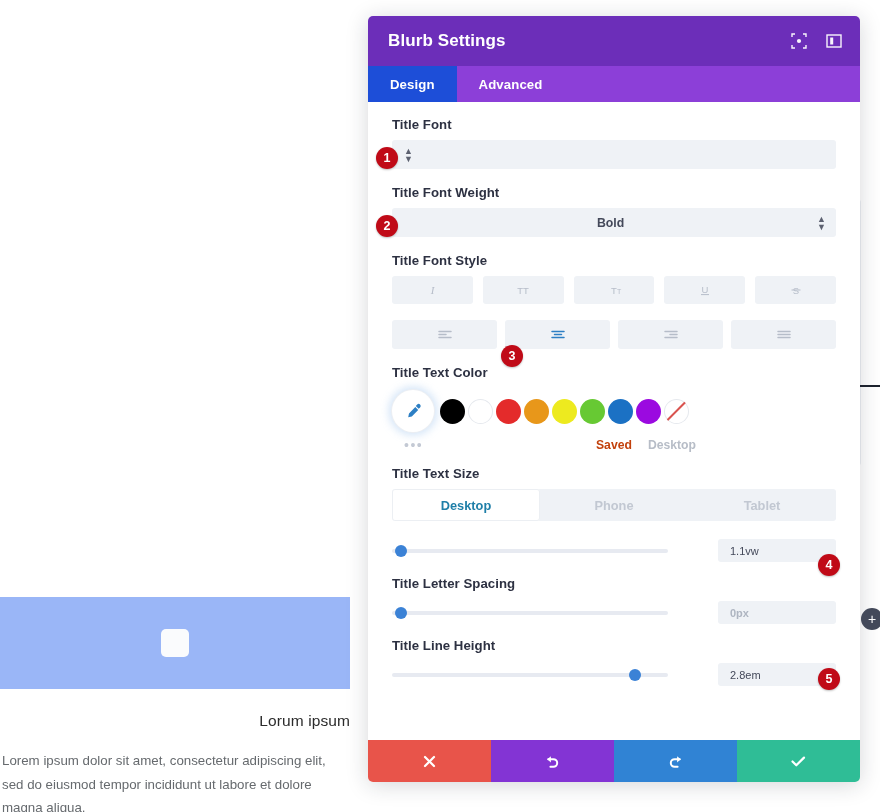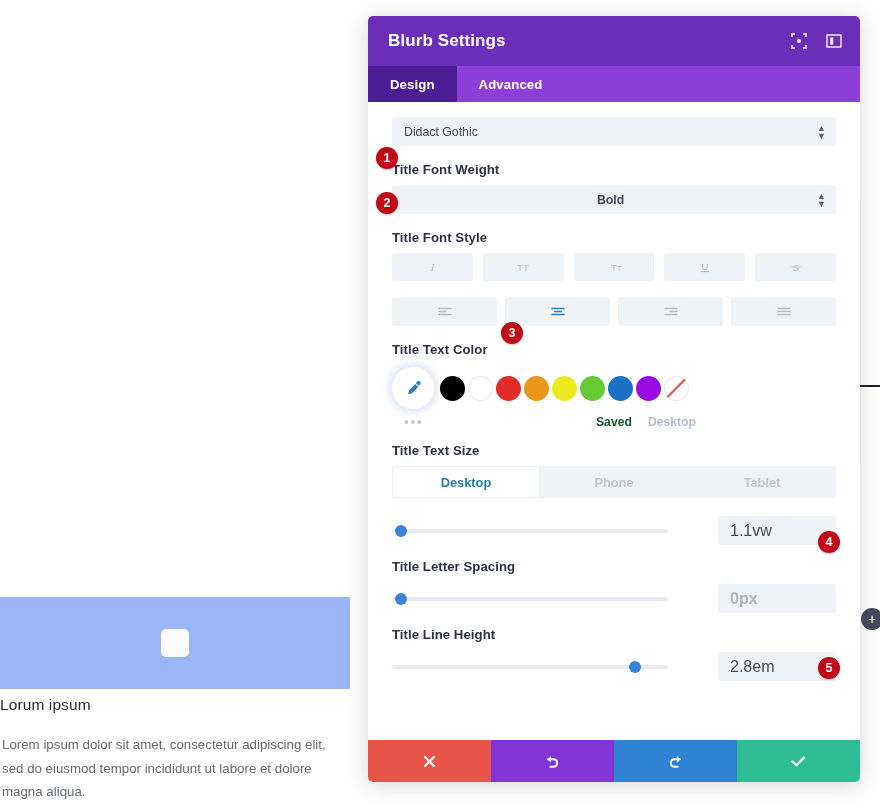--- a/index.html
+++ b/index.html
@@ -14,22 +14,22 @@
   
   .page-preview { position: absolute; left: 0; top: 0; width: 372px; height: 812px; background: #fff; }
   .blurb-card { position: absolute; left: 0; top: 597px; width: 350px; }
   .blurb-image {
     width: 350px; height: 92px;
     background: #9ab6f7;
     display: flex; align-items: center; justify-content: center;
   }
   .blurb-image-inner { width: 28px; height: 28px; background: #fafbfd; border-radius: 5px; }
   .blurb-title {
-    text-align: left; font-size: 15.5px; color: #2b2b2b;
-    margin-top: 7px; font-weight: 400; letter-spacing: .1px;
+    text-align: right; font-size: 15.5px; color: #2b2b2b;
+    margin-top: 23px; font-weight: 400; letter-spacing: .1px;
   }
   .blurb-body {
     margin-top: 19px; font-size: 13.3px; line-height: 1.78; color: #666a6e;
     width: 342px; padding-left: 2px;
   }
 
   
   .modal {
     position: absolute; left: 368px; top: 16px;
     width: 492px; height: 766px;
@@ -48,21 +48,21 @@
   .modal-title { color: #fff; font-size: 17px; font-weight: bold; letter-spacing: .1px; flex: 1; }
   .header-icons { display: flex; align-items: center; gap: 19px; }
   .hicon { width: 16px; height: 16px; opacity: .95; cursor: pointer; display:block; }
 
   .tabs { height: 36px; background: #8c3fd8; display: flex; flex: 0 0 36px; }
   .tab {
     padding: 0 22px; display: flex; align-items: center; justify-content: center;
     color: #ffffff; font-size: 13.2px; font-weight: bold; cursor: pointer;
     background: transparent; letter-spacing: .1px;
   }
-  .tab.active { background: #4c1d95; }
+  .tab.active { background: #1d4ed8; }
 
   .modal-body {
     flex: 1 1 auto; background: #fff; padding: 15px 24px 0 24px;
     position: relative; overflow: hidden;
   }
   .field { margin-bottom: 16px; position: relative; }
   .field-label {
     font-size: 13.2px; color: #2d3142; font-weight: bold;
     margin-bottom: 8px; letter-spacing: .05px;
   }
@@ -102,21 +102,21 @@
   .swatch { width: 25px; height: 25px; border-radius: 50%; cursor: pointer; }
   .swatch.white { background: #fff; box-shadow: inset 0 0 0 1px #e6e9ee; }
   .swatch.none  { background: #fff; box-shadow: inset 0 0 0 1px #e6e9ee; position: relative; overflow: hidden; }
   .swatch.none::after {
     content:""; position:absolute; left:-3px; top:11px; width:31px; height:2px;
     background:#d9534f; transform: rotate(-45deg);
   }
   .color-meta { display: flex; align-items: center; margin-top: 2px; height: 18px; }
   .dots { color: #c3c9d4; font-size: 14px; letter-spacing: 1.5px; margin-left: 12px; line-height: 10px; }
   .meta-right { margin-left: auto; display: flex; gap: 16px; font-size: 12.2px; font-weight: bold; padding-right: 140px;}
-  .saved-lnk { color: #14532d; cursor: pointer; }
+  .saved-lnk { color: #c2410c; cursor: pointer; }
   .recent-lnk { color: #b7bdc7; cursor: pointer; }
 
   
   .device-tabs { display: flex; background: #eff2f6; border-radius: 3px; height: 32px; overflow: hidden; }
   .dtab {
     flex: 1; display: flex; align-items: center; justify-content: center;
     font-size: 12.8px; font-weight: bold; color: #c2c8d2; cursor: pointer;
   }
   .dtab.active { background: #fff; color: #1f7fa8; box-shadow: inset 0 0 0 1px #eceff3; border-radius: 3px; }
 
@@ -125,23 +125,23 @@
   .slider { position: relative; width: 276px; height: 16px; cursor: pointer; }
   .slider .track {
     position: absolute; top: 6px; left: 0; width: 100%; height: 4px;
     background: #e7eaf1; border-radius: 2px;
   }
   .slider .knob {
     position: absolute; top: 2px; width: 12px; height: 12px; border-radius: 50%;
     background: #3b82d6;
   }
   .value-box {
-    margin-left: auto; width: 118px; height: 29px; background: #eff2f6; border-radius: 3px;
+    margin-left: auto; width: 118px; height: 23px; background: #eff2f6; border-radius: 3px;
     display: flex; align-items: center; padding: 0 12px;
-    font-size: 16px; color: #44495a; cursor: text;
+    font-size: 11px; color: #44495a; cursor: text;
   }
   .value-box.placeholder { color: #aeb5c1; }
 
   
   .badge {
     position: absolute; width: 22px; height: 22px; border-radius: 50%;
     background: #c00a17; color: #fff; font-size: 12.5px; font-weight: bold;
     display: flex; align-items: center; justify-content: center;
     box-shadow: 0 1px 2px rgba(0,0,0,.25); z-index: 30;
   }
@@ -212,22 +212,22 @@
     </div>
 
     <div class="tabs">
       <div class="tab active">Design</div>
       <div class="tab">Advanced</div>
     </div>
 
     <div class="modal-body">
 
       <div class="field">
+        <div class="field-label">Title Font</div>
         <div class="select">
-          <span class="val">Didact Gothic</span>
           <span class="arrows">▲<br>▼</span>
         </div>
         <div class="badge" style="left:-16px; top:30px;">1</div>
       </div>
 
       <div class="field">
         <div class="field-label">Title Font Weight</div>
         <div class="select">
           <span class="val" style="font-weight:bold;text-align:center;">Bold</span>
           <span class="arrows">▲<br>▼</span>

